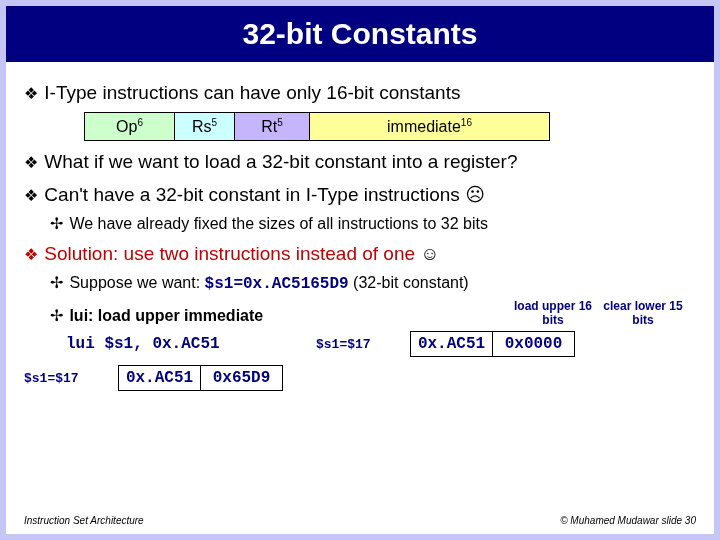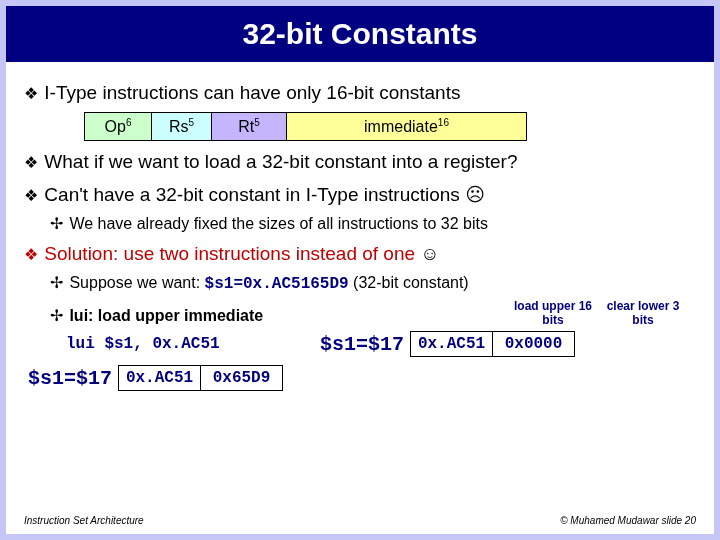--- a/index.html
+++ b/index.html
@@ -59,21 +59,21 @@
   .instr-table {
     margin: 8px 0 6px 60px;
     border-collapse: collapse;
   }
   .instr-table td {
     border: 1.5px solid #000;
     text-align: center;
     font-size: 16px;
     padding: 4px 0;
   }
-  .op { background: #ccffcc; width: 67px; }
+  .op { background: #ccffcc; width: 90px; }
   .rs { background: #ccffff; width: 60px; }
   .rt { background: #c4b5fd; width: 75px; }
   .imm { background: #ffff99; width: 240px; }
   sup { font-size: 10px; }
   .mono { font-family: "Courier New", monospace; font-weight: bold; color: #000080; }
   .header-row {
     display: flex;
     justify-content: flex-end;
     gap: 8px;
     font-size: 12px;
@@ -87,22 +87,22 @@
     display: flex;
     align-items: center;
     margin: 4px 0;
   }
   .code-left {
     width: 250px;
     margin-left: 42px;
   }
   .code-reg {
     width: 94px;
-    font-size: 20px;
-    text-align: right;
+    font-size: 13px;
+    text-align: left;
     padding-right: 6px;
   }
   .val-table {
     border-collapse: collapse;
   }
   .val-table td {
     border: 1.5px solid #000;
     width: 82px;
     text-align: center;
     padding: 3px 0;
@@ -171,21 +171,21 @@
       <span><span>Suppose we want: </span><span class="mono">$s1=0x.AC5165D9</span><span> (32-bit constant)</span></span>
     </div>
 
     <div style="display:flex;align-items:flex-end;">
       <div class="sub" style="flex:1;margin-bottom:2px;">
         <span class="plus">✢</span>
         <span><b>lui: load upper immediate</b></span>
       </div>
       <div class="header-row">
         <span>load upper 16 bits</span>
-        <span>clear lower 3 bits</span>
+        <span>clear lower 15 bits</span>
       </div>
     </div>
 
     <div class="code-row">
       <div class="code-left mono">lui $s1, 0x.AC51</div>
       <div class="code-reg mono">$s1=$17</div>
       <table class="val-table">
         <tbody>
             <tr>
           <td class="mono">0x.AC51</td>
@@ -204,15 +204,15 @@
           <td class="mono">0x65D9</td>
         </tr>
       </tbody>
         </table>
     </div>
 
   </div>
 
   <div class="footer">
     <span>Instruction Set Architecture</span>
-    <span>© Muhamed Mudawar   slide 20</span>
+    <span>© Muhamed Mudawar   slide 30</span>
   </div>
 </div>
 
 </body></html>

